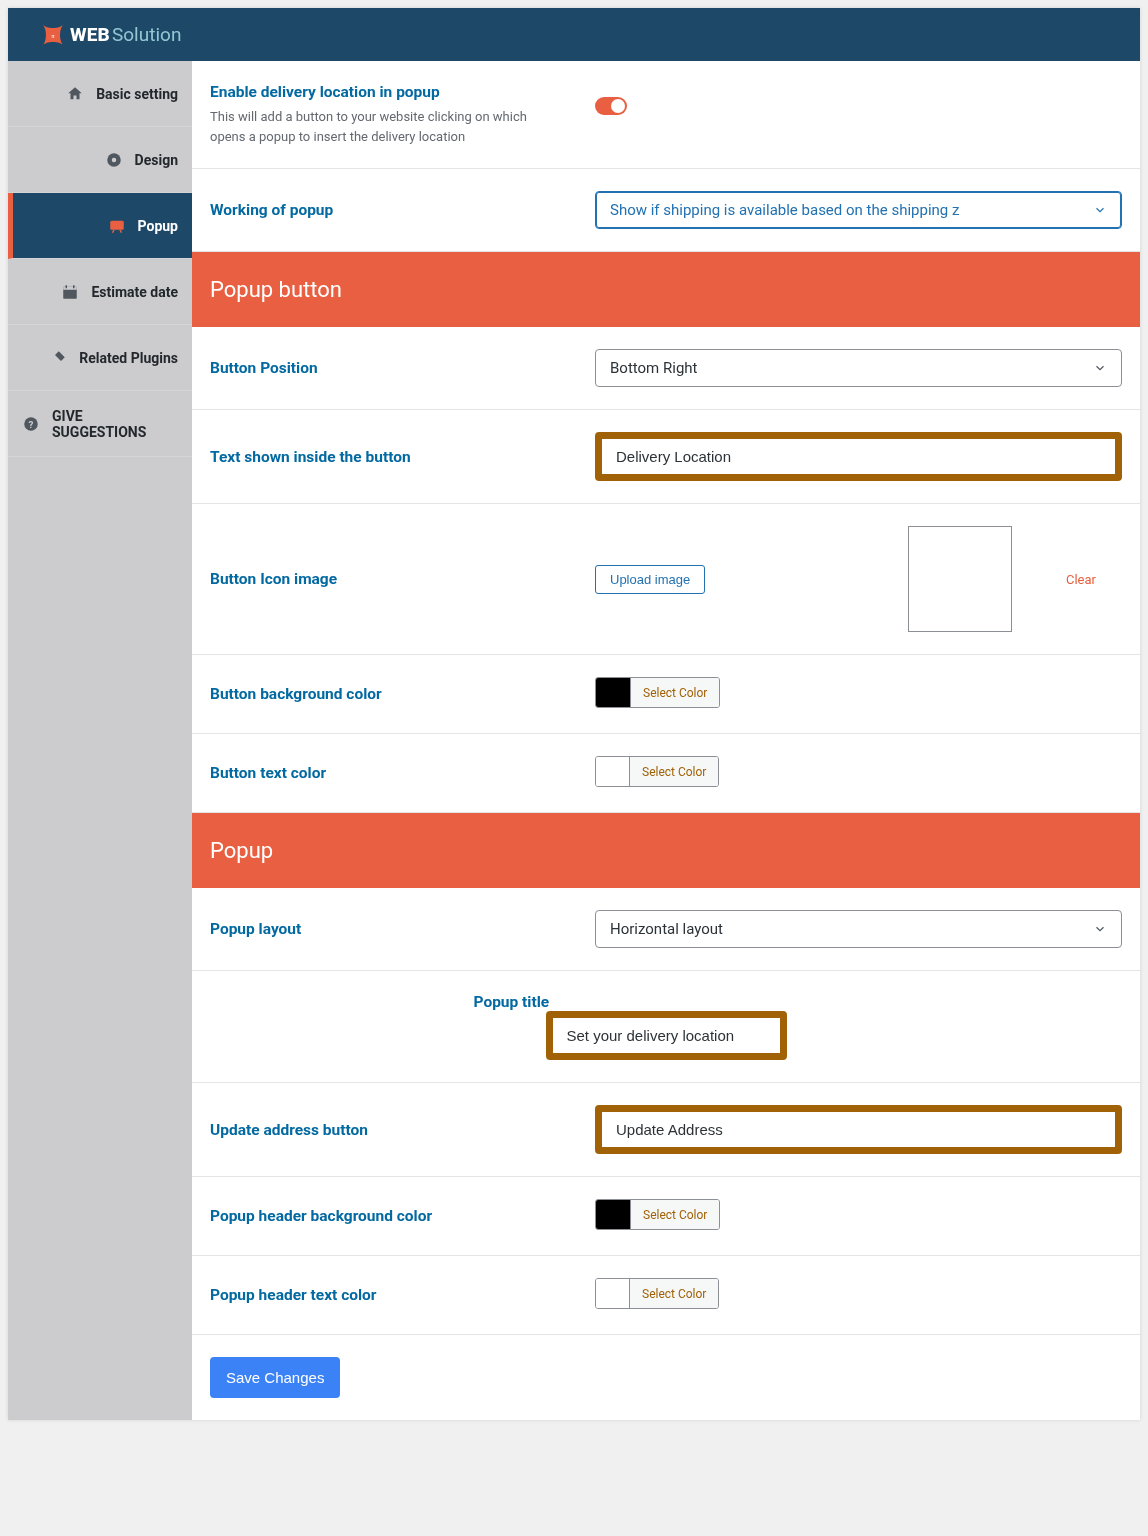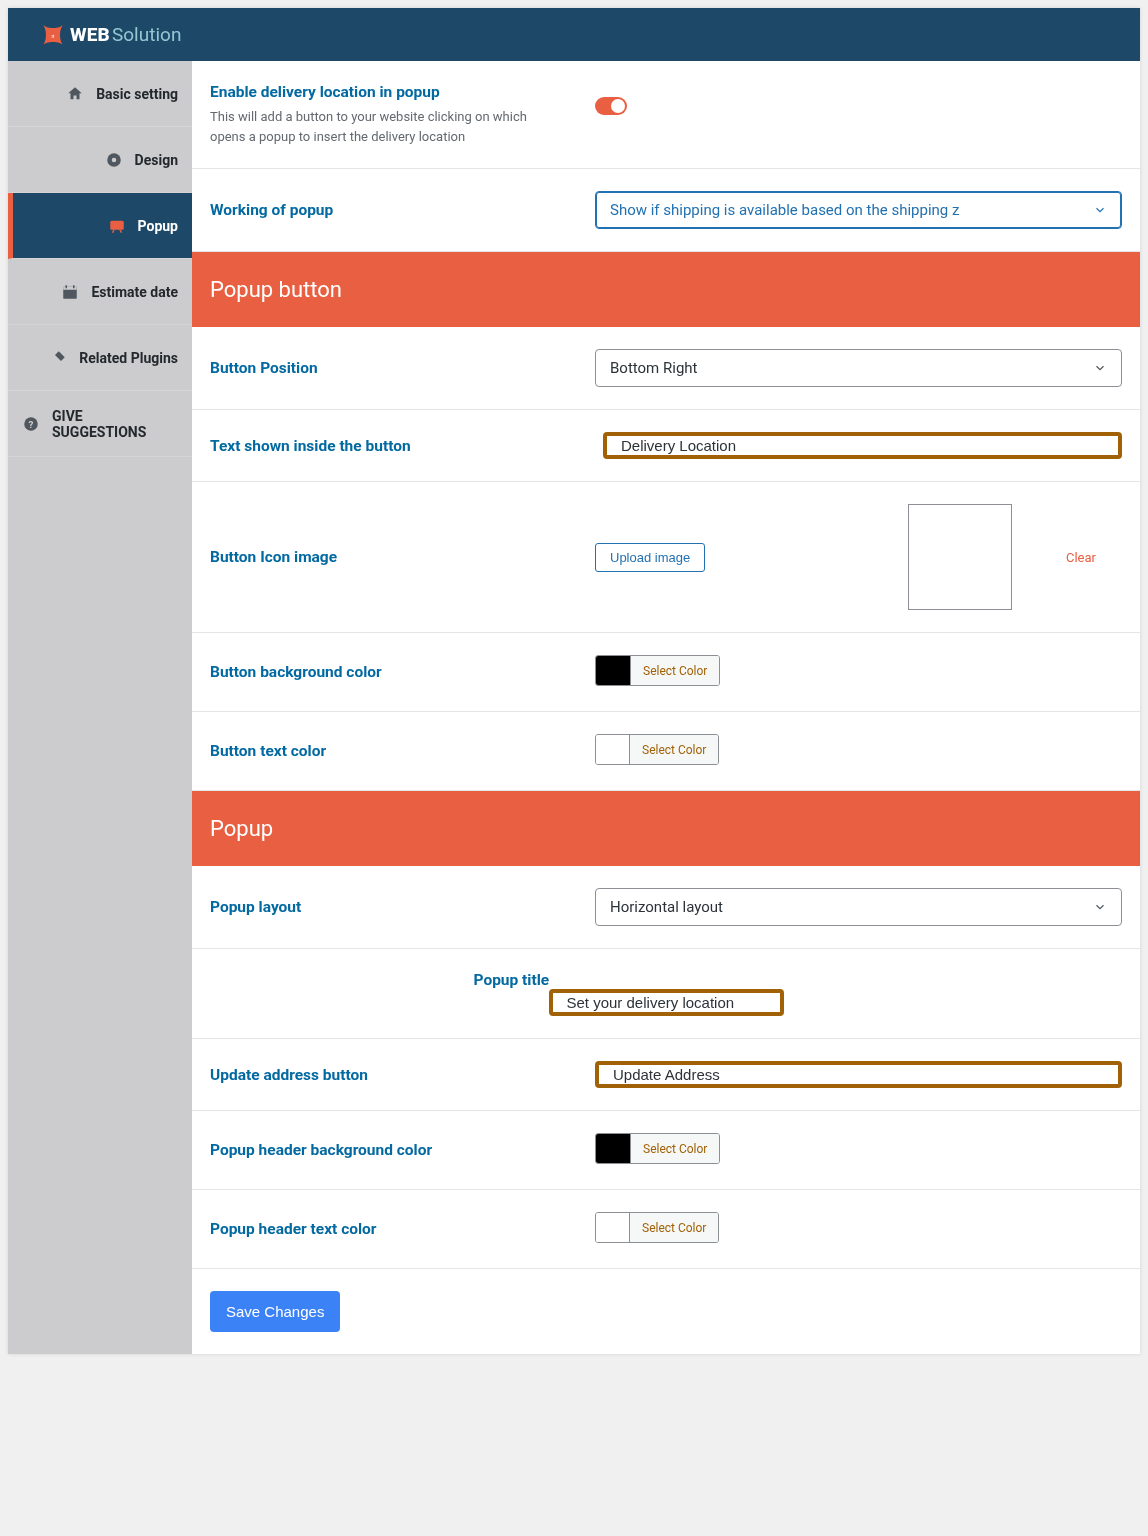--- a/index.html
+++ b/index.html
@@ -31,21 +31,21 @@
 .ctrl-col { flex:1; }
 
 .toggle { width:32px; height:18px; background:#e86041; border-radius:9px; position:relative; cursor:pointer; margin-top:14px; }
 .toggle::after { content:""; position:absolute; width:14px; height:14px; background:#fff; border-radius:50%; top:2px; right:2px; }
 .select-box { width:100%; padding:9px 14px; border:1px solid #8c8f94; border-radius:4px; font-size:15px; color:#2c3338; background:#fff; cursor:pointer; display:flex; align-items:center; justify-content:space-between; }
 .select-box.blue { border-color:#2271b1; color:#2271b1; box-shadow:0 0 0 1px #2271b1 inset; }
 .select-chev { width:14px; height:14px; }
 .select-chev svg { width:14px; height:14px; fill:none; stroke:#50575e; stroke-width:2; }
 .arrow-del svg { stroke:#2271b1; }
 
-.text-input { width:100%; padding:1px 14px; border:4px solid #a16207; border-radius:4px; font-size:15px; color:#2c3338; }
+.text-input { width:100%; padding:9px 14px; border:7px solid #a16207; border-radius:4px; font-size:15px; color:#2c3338; }
 
 .group-hdr { background:#e86041; color:#fff; font-size:22px; font-weight:400; padding:25px 18px; }
 
 .upload-row { display:flex; align-items:center; gap:36px; }
 .upload-btn { border:1px solid #2271b1; color:#2271b1; background:#fff; padding:6px 14px; border-radius:3px; font-size:13px; cursor:pointer; }
 .img-box { width:104px; height:106px; border:1px solid #8c8f94; background:#fff; margin-left:auto; margin-right:18px; }
 .clear-link { color:#e86041; font-size:13px; cursor:pointer; margin-right:26px; }
 
 .color-picker { display:inline-flex; border:1px solid #8c8f94; border-radius:3px; overflow:hidden; height:31px; }
 .swatch { width:34px; background:#000; }
@@ -174,21 +174,21 @@
               <span>Bottom Right</span>
               <span class="select-chev"><svg viewBox="0 0 24 24">
                     <polyline points="6 9 12 15 18 9"></polyline>
                   </svg></span>
             </div>
           </div>
         </div>
       </div>
 
       <div class="section">
-        <div class="row" style="align-items:center;gap:8px;">
+        <div class="row" style="align-items:center;">
           <div class="lbl-col">
               <div class="lbl">Text shown inside the button</div>
             </div>
           <div class="ctrl-col">
             <input class="text-input" value="Delivery Location" style="">
           </div>
         </div>
       </div>
 
       <div class="section">

